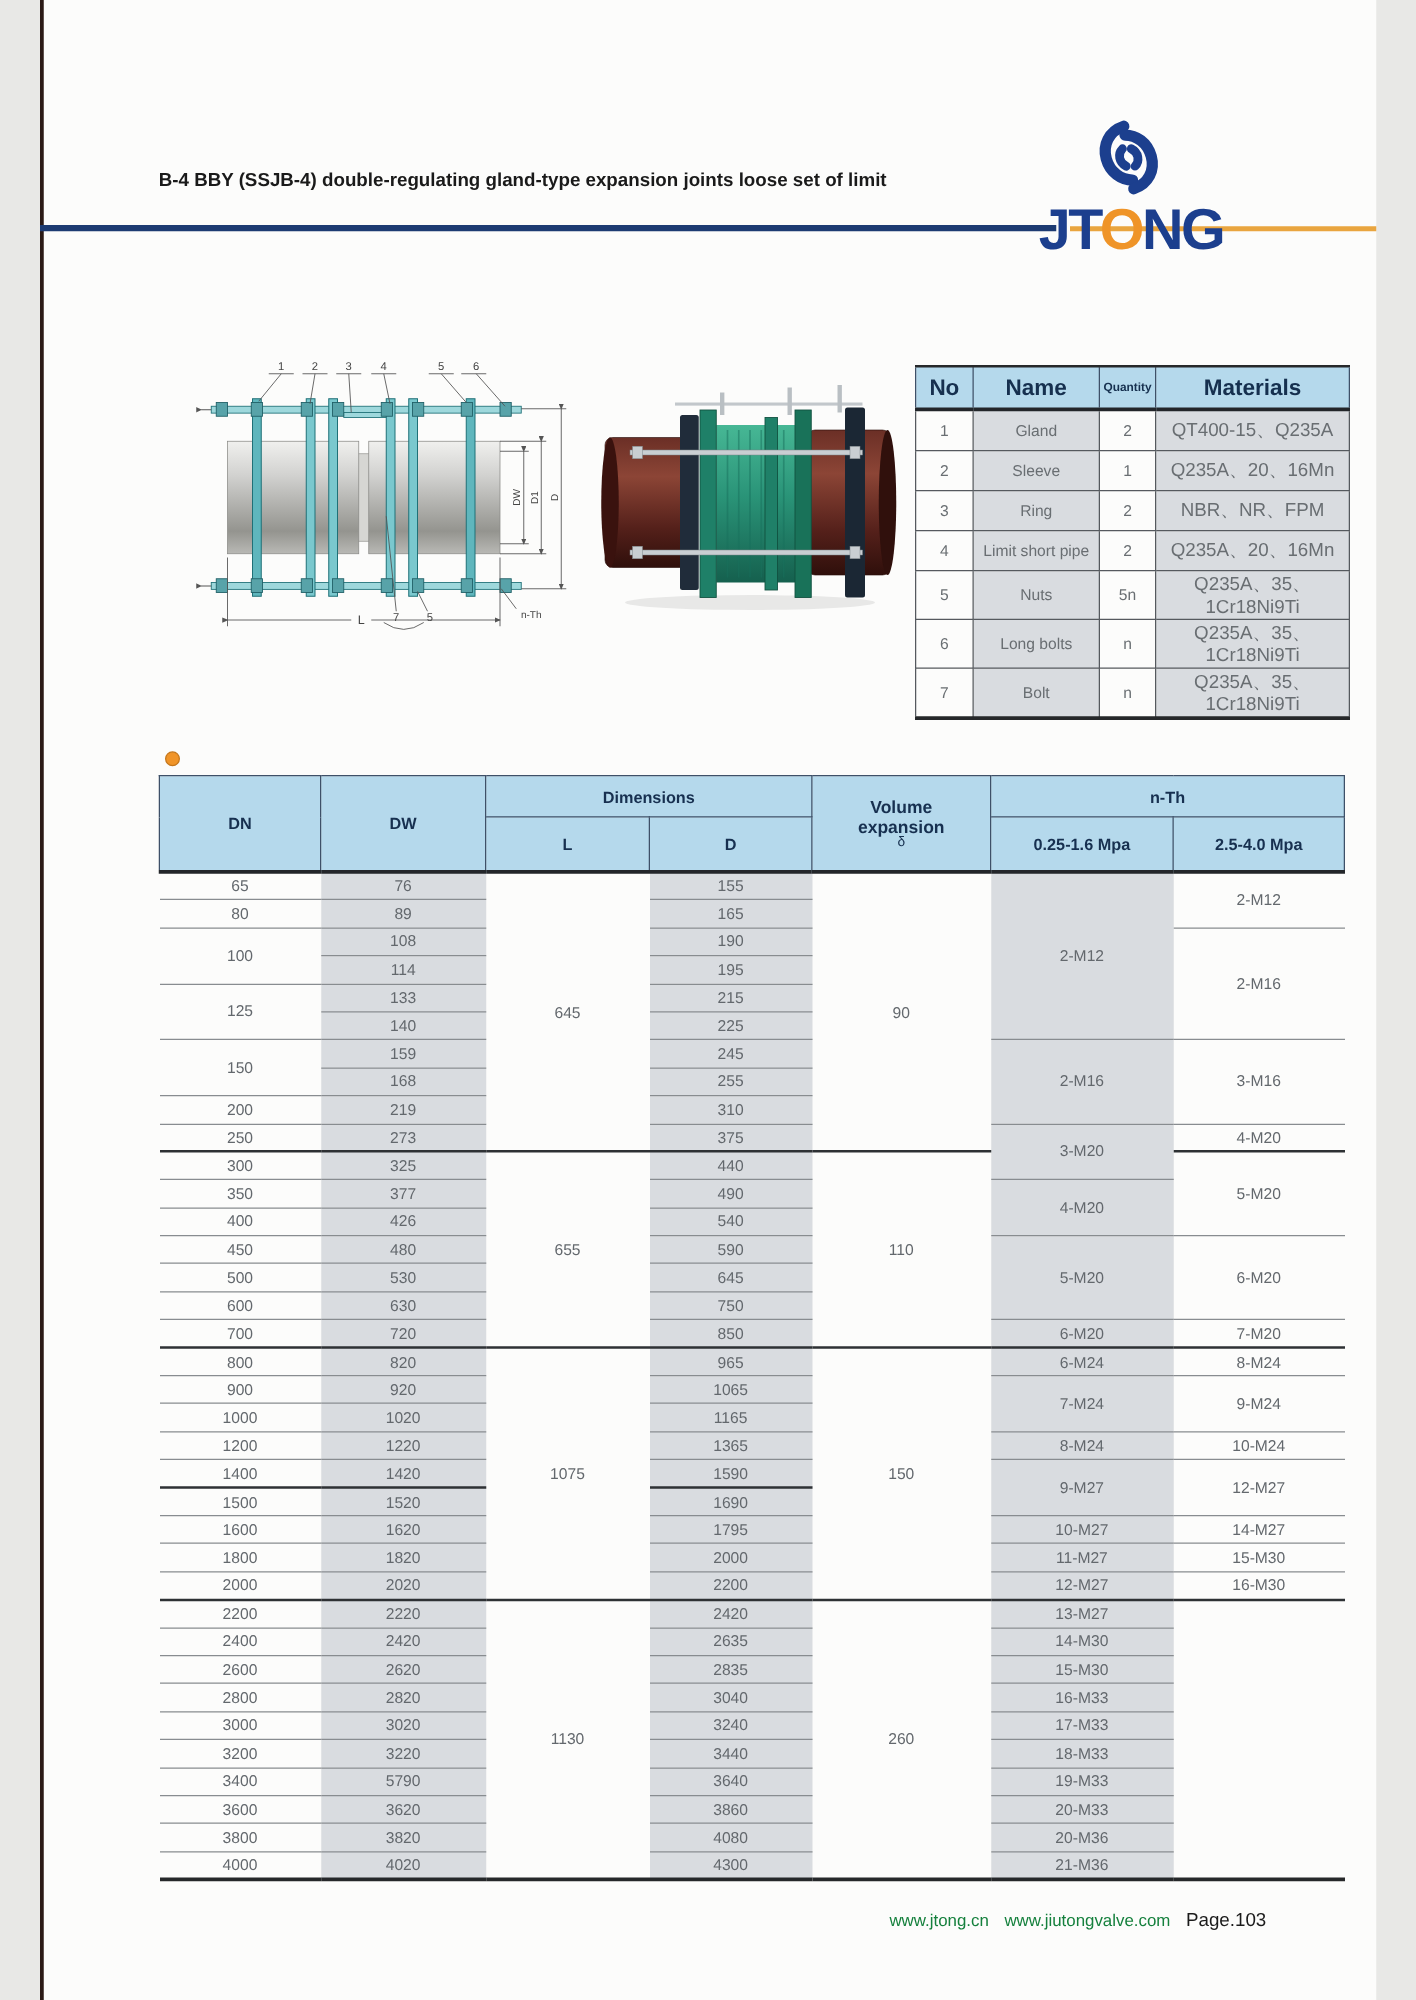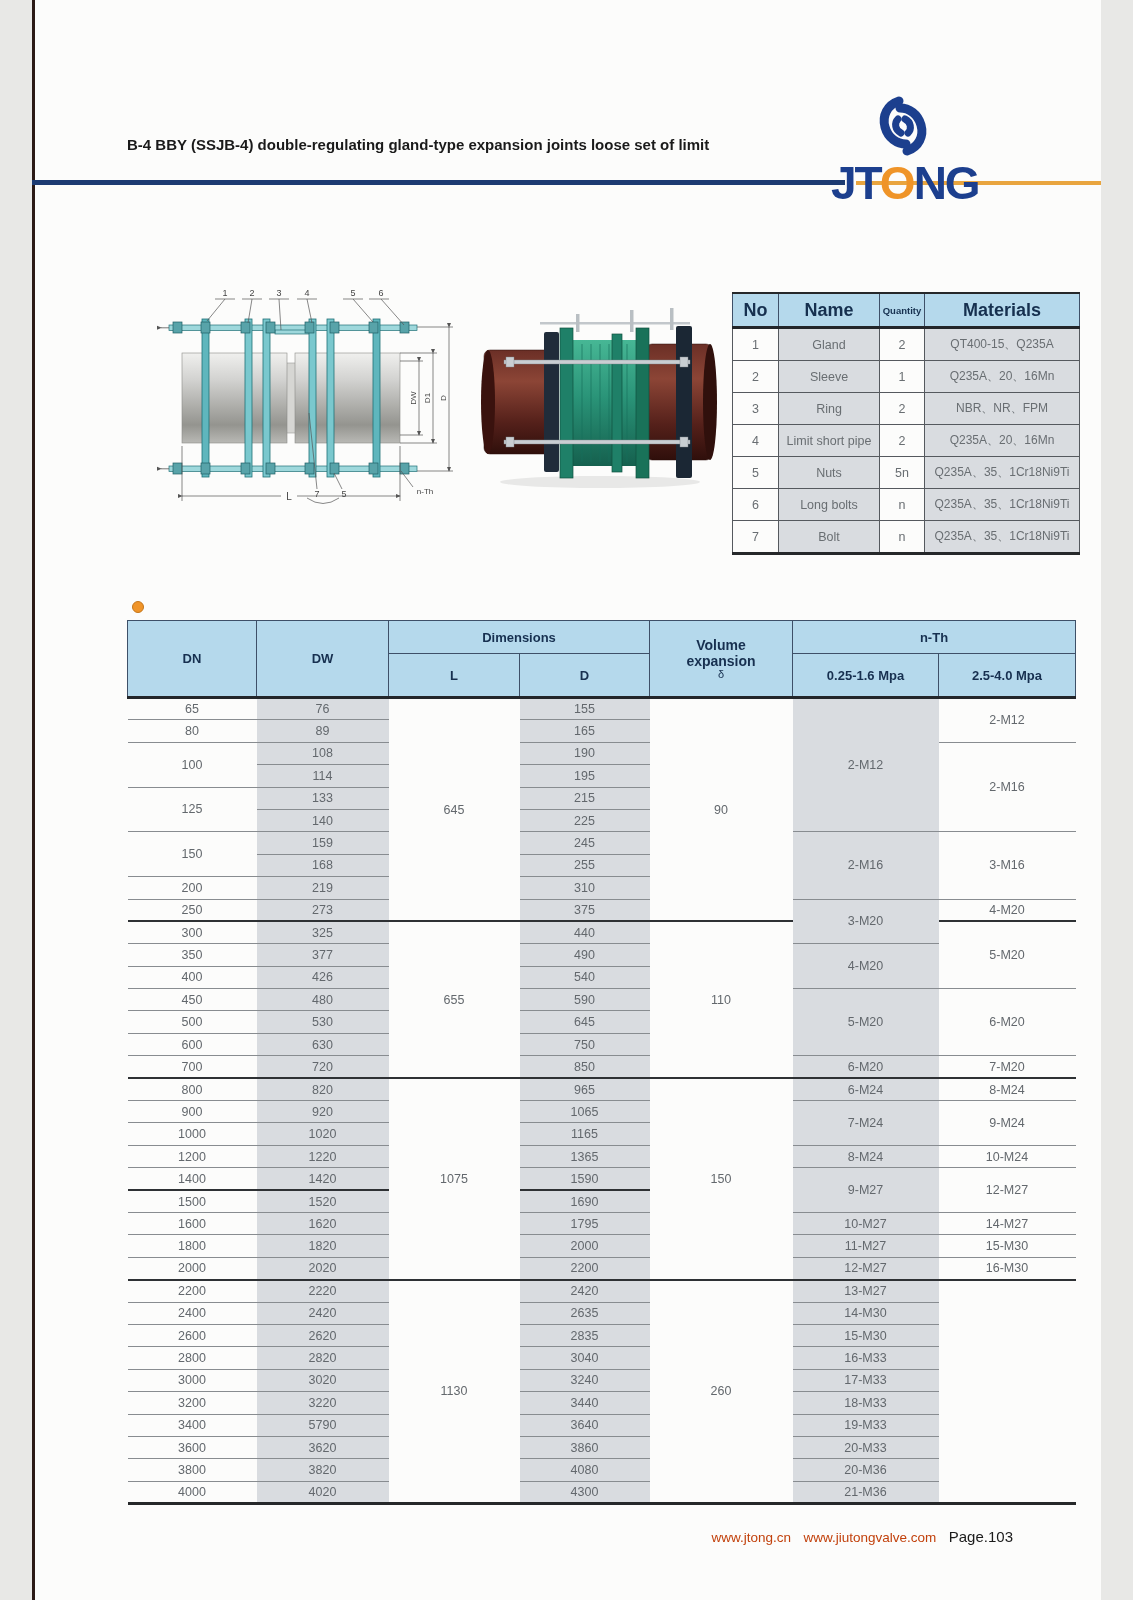--- a/index.html
+++ b/index.html
@@ -20,42 +20,42 @@
   #section-bullet{position:absolute;left:100px;top:601px;width:10px;height:10px;border-radius:50%;background:#f09428;border:1px solid #c5761a;}
   #section-title{position:absolute;left:122px;top:595px;font-size:15px;font-weight:bold;color:#141414;}
   
   #parts-table{position:absolute;left:700px;top:292px;width:347px;border-collapse:collapse;table-layout:fixed;
       border:1px solid #4b4f54;border-top:2px solid #26282a;border-bottom:3px solid #26282a;}
   #parts-table thead td{background:#b5d9ec;border:1px solid #3e5068;border-bottom:3px solid #23262a;
       font-weight:bold;color:#16304f;text-align:center;height:30px;font-size:18px;}
   #parts-table thead td.small{font-size:9.5px;}
   #parts-table tbody td{border:1px solid #55595e;text-align:center;height:29px;font-size:12.5px;color:#696e72;}
   #parts-table tbody td.pc1,#parts-table tbody td.pc3{background:#d9dce0;}
-  #parts-table tbody td.pc3{font-size:12px;}
+  #parts-table tbody td.pc3{font-size:15px;}
   
   #main-table{position:absolute;left:95px;top:620px;width:948px;border-collapse:collapse;table-layout:fixed;
       border-bottom:3px solid #26282a;}
   #main-table thead td{background:#b5d9ec;border:1px solid #3e5068;border-bottom:3px solid #23262a;
       font-weight:bold;color:#173050;text-align:center;font-size:13px;}
   #main-table thead tr.r1 td{height:30px;}
   #main-table thead tr.r2 td{height:40px;}
   #main-table thead td.h-split{border-bottom:1px solid #3e5068;margin-left:38px;}
   #main-table thead .sym{font-weight:normal;font-size:11px;display:block;line-height:1;}
   #main-table thead .vexp{font-size:14px;line-height:1.15;display:block;}
   #main-table tbody tr{height:22.4px;}
   #main-table tbody td{border-bottom:1px solid #888c90;text-align:center;color:#63686d;font-size:12.5px;padding:0;}
   #main-table tbody td.c-dw,#main-table tbody td.c-d,#main-table tbody td.c-m1{background:#d9dce0;}
   #main-table tbody td.c-l,#main-table tbody td.c-vol{border-bottom:2px solid #3d4043;}
   #main-table tbody td.hb{border-bottom:2.5px solid #2e3134;}
   
   #drawing{position:absolute;left:125px;top:283px;}
   #photo{position:absolute;left:448px;top:298px;}
   
   #footer{position:absolute;right:88px;top:1528px;text-align:right;white-space:nowrap;}
-  #footer .url{font-size:13.5px;color:#c2410c;margin-right:8px;}
+  #footer .url{font-size:13.5px;color:#15803d;margin-right:8px;}
   #footer .pg{font-size:15px;font-weight:normal;color:#1b1b1b;}
   svg text{font-family:"Liberation Sans","DejaVu Sans",sans-serif;}
 </style>
 </head>
 <body>
 
 <div id="page">
 
   <div id="left-strip"></div>
   <div id="corner-graphic"></div>

